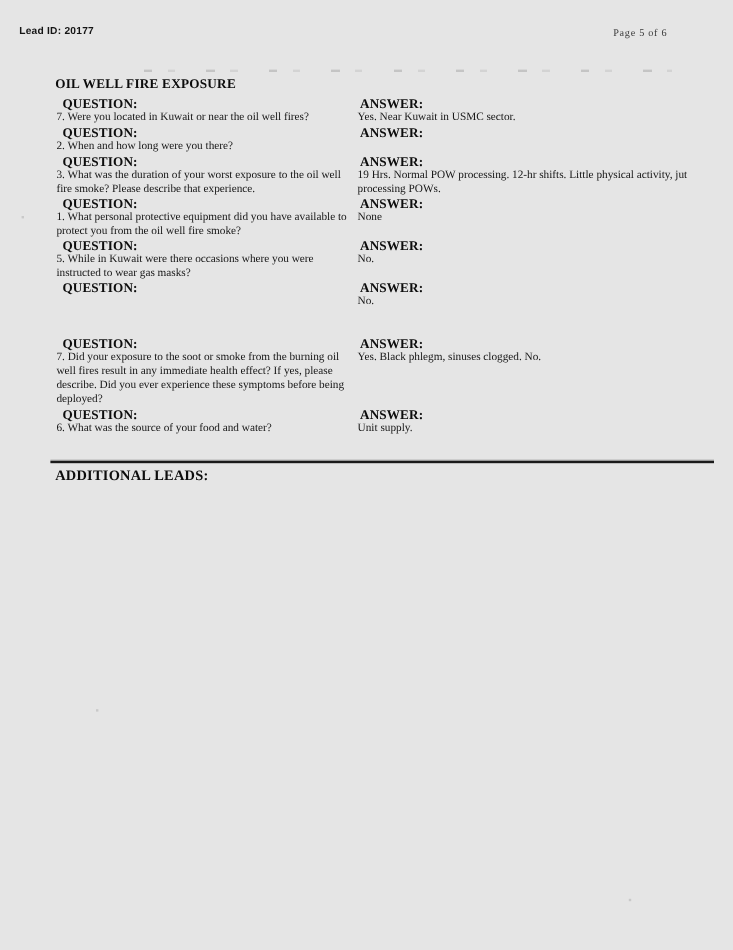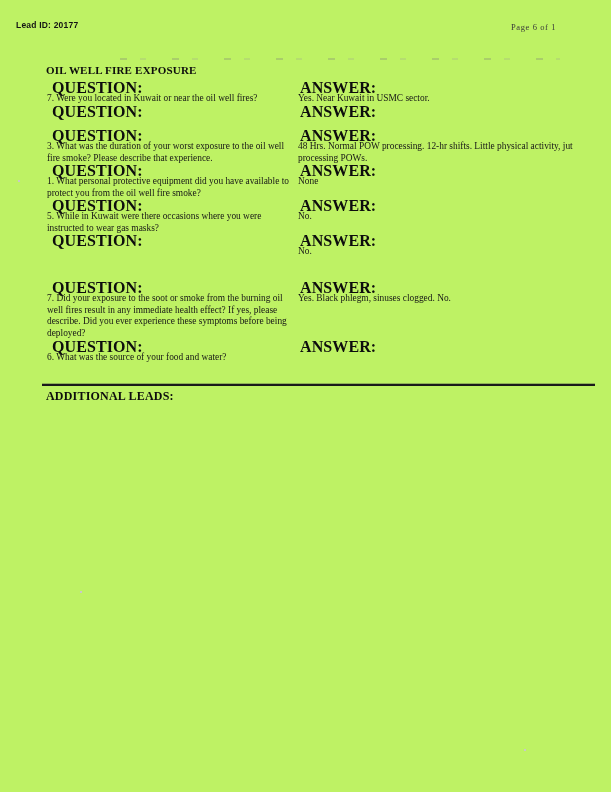--- a/index.html
+++ b/index.html
@@ -8,21 +8,21 @@
     background: #ffffff;
   }
   body {
     font-family: "Liberation Serif", serif;
     color: #1a1a1a;
   }
   #page {
     position: relative;
     width: 611px;
     height: 792px;
-    background: #bef264;
+    background: #e5e5e5;
     overflow: hidden;
   }
 
   
   .lead-id {
     position: absolute;
     left: 16px;
     top: 20px;
     font-family: "Liberation Sans", sans-serif;
     font-weight: bold;
@@ -90,21 +90,21 @@
 
   .qa-block {
     position: relative;
     width: 611px;
   }
 
   .label-q, .label-a {
     position: absolute;
     font-family: "Liberation Serif", serif;
     font-weight: bold;
-    font-size: 16px;
+    font-size: 11px;
     letter-spacing: 0.1px;
     color: #0d0d0d;
     white-space: nowrap;
     line-height: 11.5px;
   }
   .label-q { left: 52px; top: 0; }
   .label-a { left: 300px; top: 0; }
 
   .q-text {
     position: absolute;
@@ -157,45 +157,46 @@
     white-space: nowrap;
   }
 </style>
 </head>
 <body>
 
 <div id="page">
 
   <div class="lead-id">Lead ID: 20177</div>
 
-  <div class="page-num">Page   6 of   1</div>
+  <div class="page-num">Page   5 of   6</div>
 
   <div class="scan-artifact"></div>
   <div class="speck" style="left:80px; top:591px;"></div>
   <div class="speck" style="left:524px; top:749px;"></div>
   <div class="speck" style="left:18px; top:180px;"></div>
 
   <div class="section-title">OIL WELL FIRE EXPOSURE</div>
 
   <div class="qa-area" id="qa-area">
       <div class="qa-block" style="position: absolute; left: 0px; top: 0px; height: 24px;">
         <div class="label-q">QUESTION:</div>
         <div class="label-a">ANSWER:</div>
         <div class="q-text">7.  Were you located in Kuwait or near the oil well fires?</div>
         <div class="a-text">Yes.  Near Kuwait in USMC sector.</div>
       </div>
       <div class="qa-block" style="position: absolute; left: 0px; top: 24px; height: 24px;">
         <div class="label-q">QUESTION:</div>
         <div class="label-a">ANSWER:</div>
+        <div class="q-text">2.  When and how long were you there?</div>
       </div>
       <div class="qa-block" style="position: absolute; left: 0px; top: 48px; height: 35px;">
         <div class="label-q">QUESTION:</div>
         <div class="label-a">ANSWER:</div>
         <div class="q-text">3.  What was the duration of your worst exposure to the oil well fire smoke?  Please describe that experience.</div>
-        <div class="a-text">48 Hrs.  Normal POW processing.  12-hr shifts.  Little physical activity, jut processing POWs.</div>
+        <div class="a-text">19 Hrs.  Normal POW processing.  12-hr shifts.  Little physical activity, jut processing POWs.</div>
       </div>
       <div class="qa-block" style="position: absolute; left: 0px; top: 83px; height: 35px;">
         <div class="label-q">QUESTION:</div>
         <div class="label-a">ANSWER:</div>
         <div class="q-text">1.  What personal protective equipment did you have available to protect you from the oil well fire smoke?</div>
         <div class="a-text">None</div>
       </div>
       <div class="qa-block" style="position: absolute; left: 0px; top: 118px; height: 35px;">
         <div class="label-q">QUESTION:</div>
         <div class="label-a">ANSWER:</div>
@@ -210,20 +211,21 @@
       <div class="qa-block" style="position: absolute; left: 0px; top: 200px; height: 59px;">
         <div class="label-q">QUESTION:</div>
         <div class="label-a">ANSWER:</div>
         <div class="q-text">7.  Did your exposure to the soot or smoke from the burning oil well fires result in any immediate health effect?  If yes, please describe.  Did you ever experience these symptoms before being deployed?</div>
         <div class="a-text">Yes.  Black phlegm, sinuses clogged.  No.</div>
       </div>
       <div class="qa-block" style="position: absolute; left: 0px; top: 259px; height: 24px;">
         <div class="label-q">QUESTION:</div>
         <div class="label-a">ANSWER:</div>
         <div class="q-text">6.  What was the source of your food and water?</div>
+        <div class="a-text">Unit supply.</div>
       </div>
     </div>
 
   <div class="divider"></div>
 
   <div class="additional-leads">ADDITIONAL LEADS:</div>
 
 </div>
 
 </body></html>

